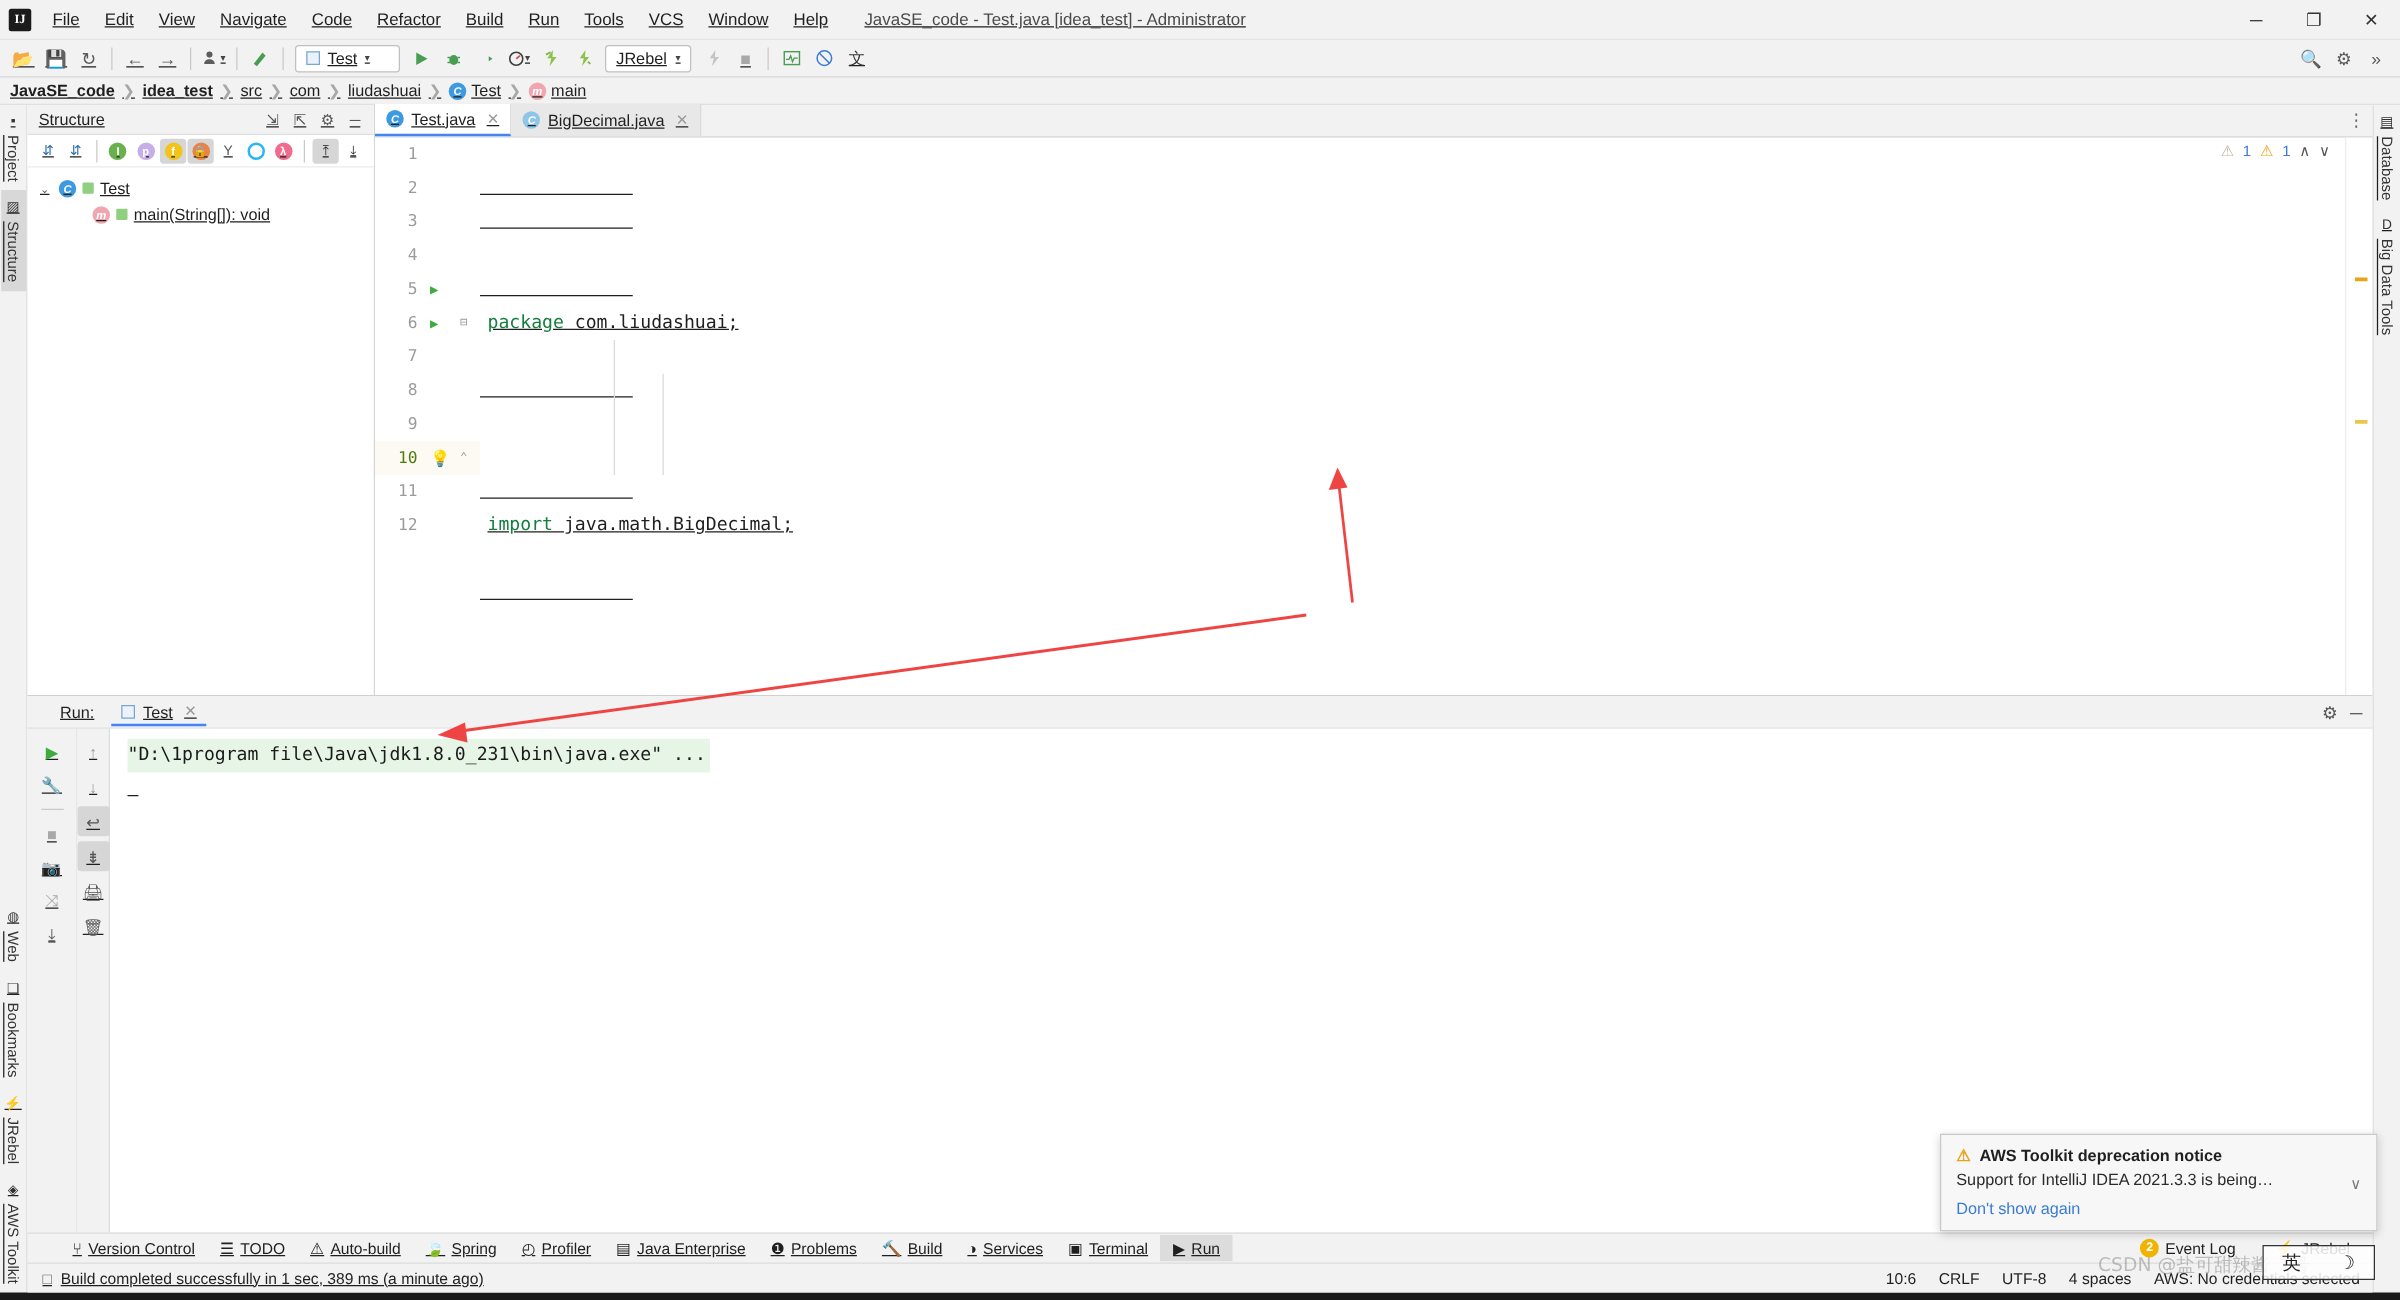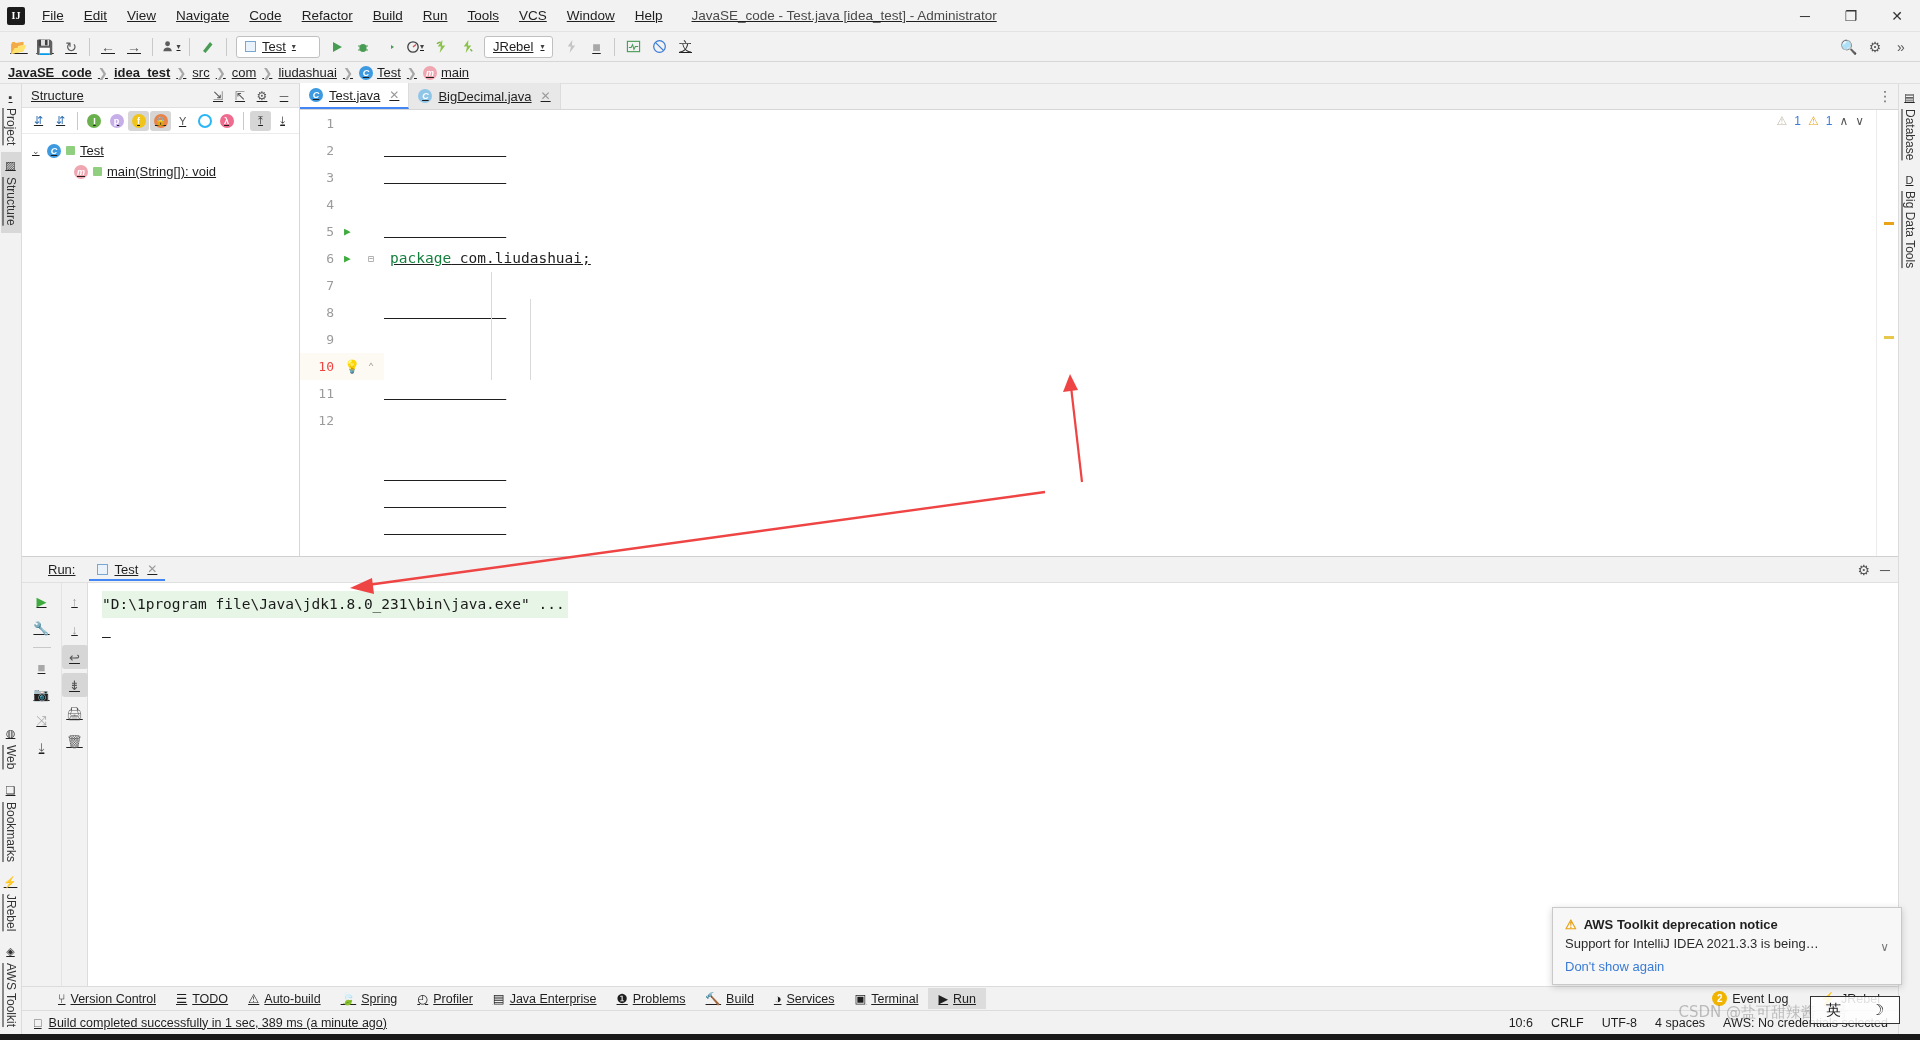--- a/index.html
+++ b/index.html
@@ -526,38 +526,39 @@
               <div class="gline">
                   <span class="gnum">7</span>
                 </div>
               <div class="gline">
                   <span class="gnum">8</span>
                 </div>
               <div class="gline">
                   <span class="gnum">9</span>
                 </div>
               <div class="gline hl" style="background:#fcfaf2">
-                  <span class="gnum" style="color:#ef4444">10</span>
+                  <span class="gnum" style="color:#4d7c0f">10</span>
                   <span class="gbulb">💡</span>
                   <span class="gfold">⌃</span>
                 </div>
               <div class="gline">
                   <span class="gnum">11</span>
                 </div>
               <div class="gline">
                   <span class="gnum">12</span>
                 </div>
             </div>
 
             <div class="code-area">
               <div class="indent-guide" style="left:107px; top:162px; height:108px;"></div>
               <div class="indent-guide" style="left:146px; top:189px; height:81px;"></div>
 
               <div class="cline"><span class="kw">package</span> com.liudashuai;</div>
               <div class="cline"></div>
+              <div class="cline"><span class="kw">import</span> java.math.BigDecimal;</div>
               <div class="cline"></div>
               
               
               
               
               
               
               
               
 

